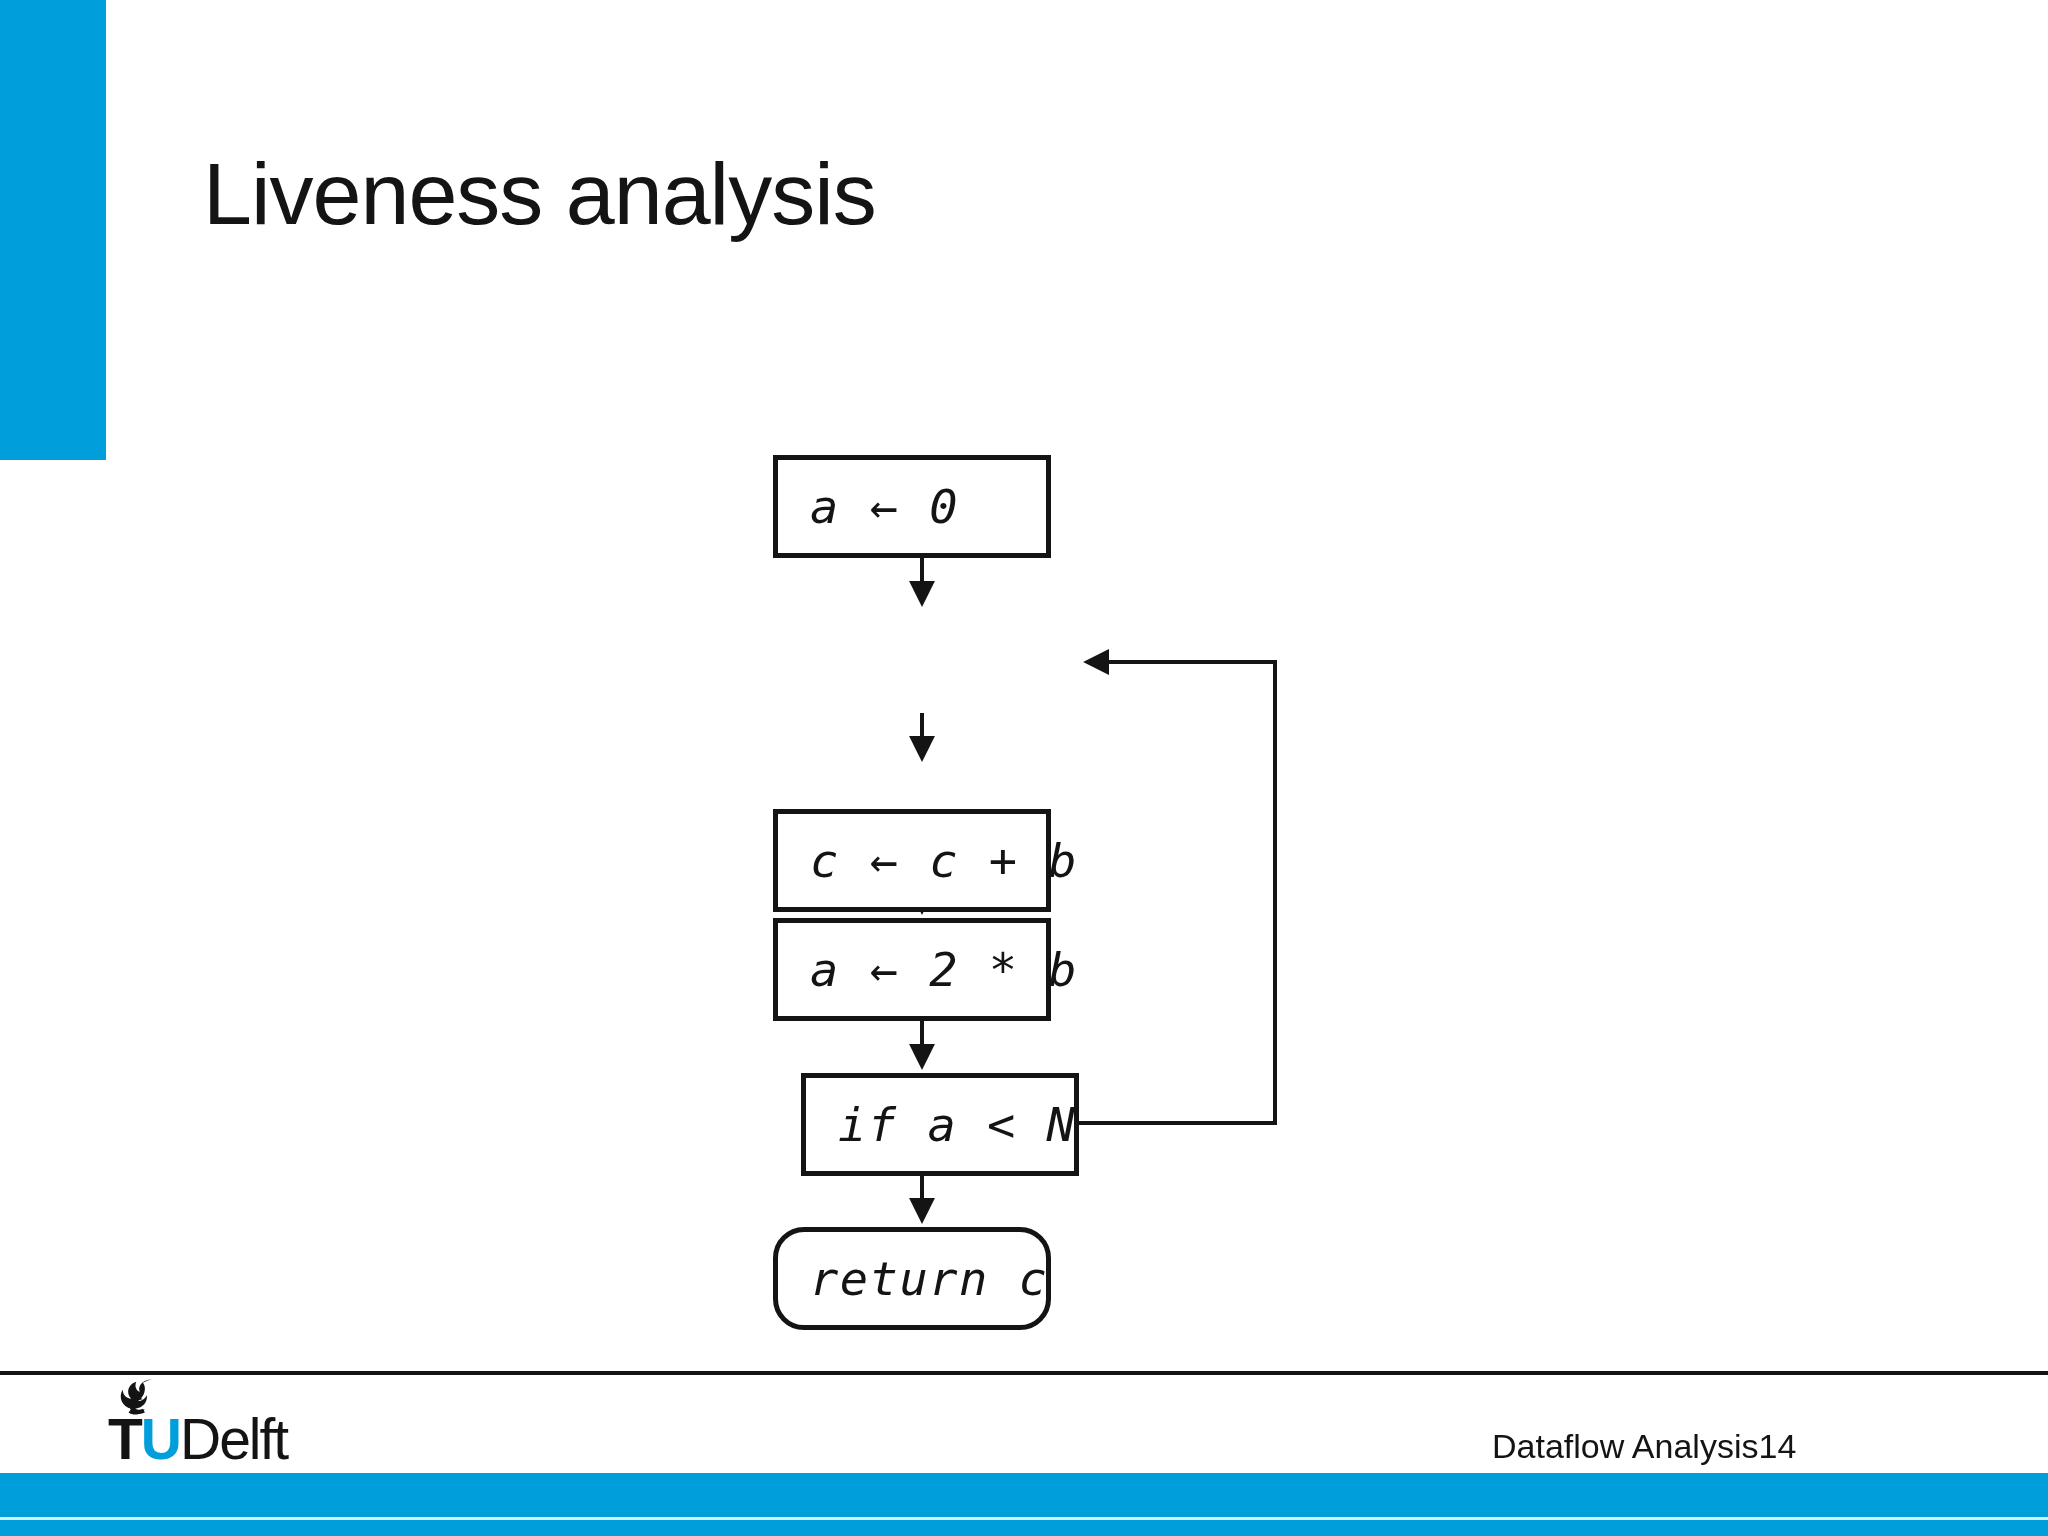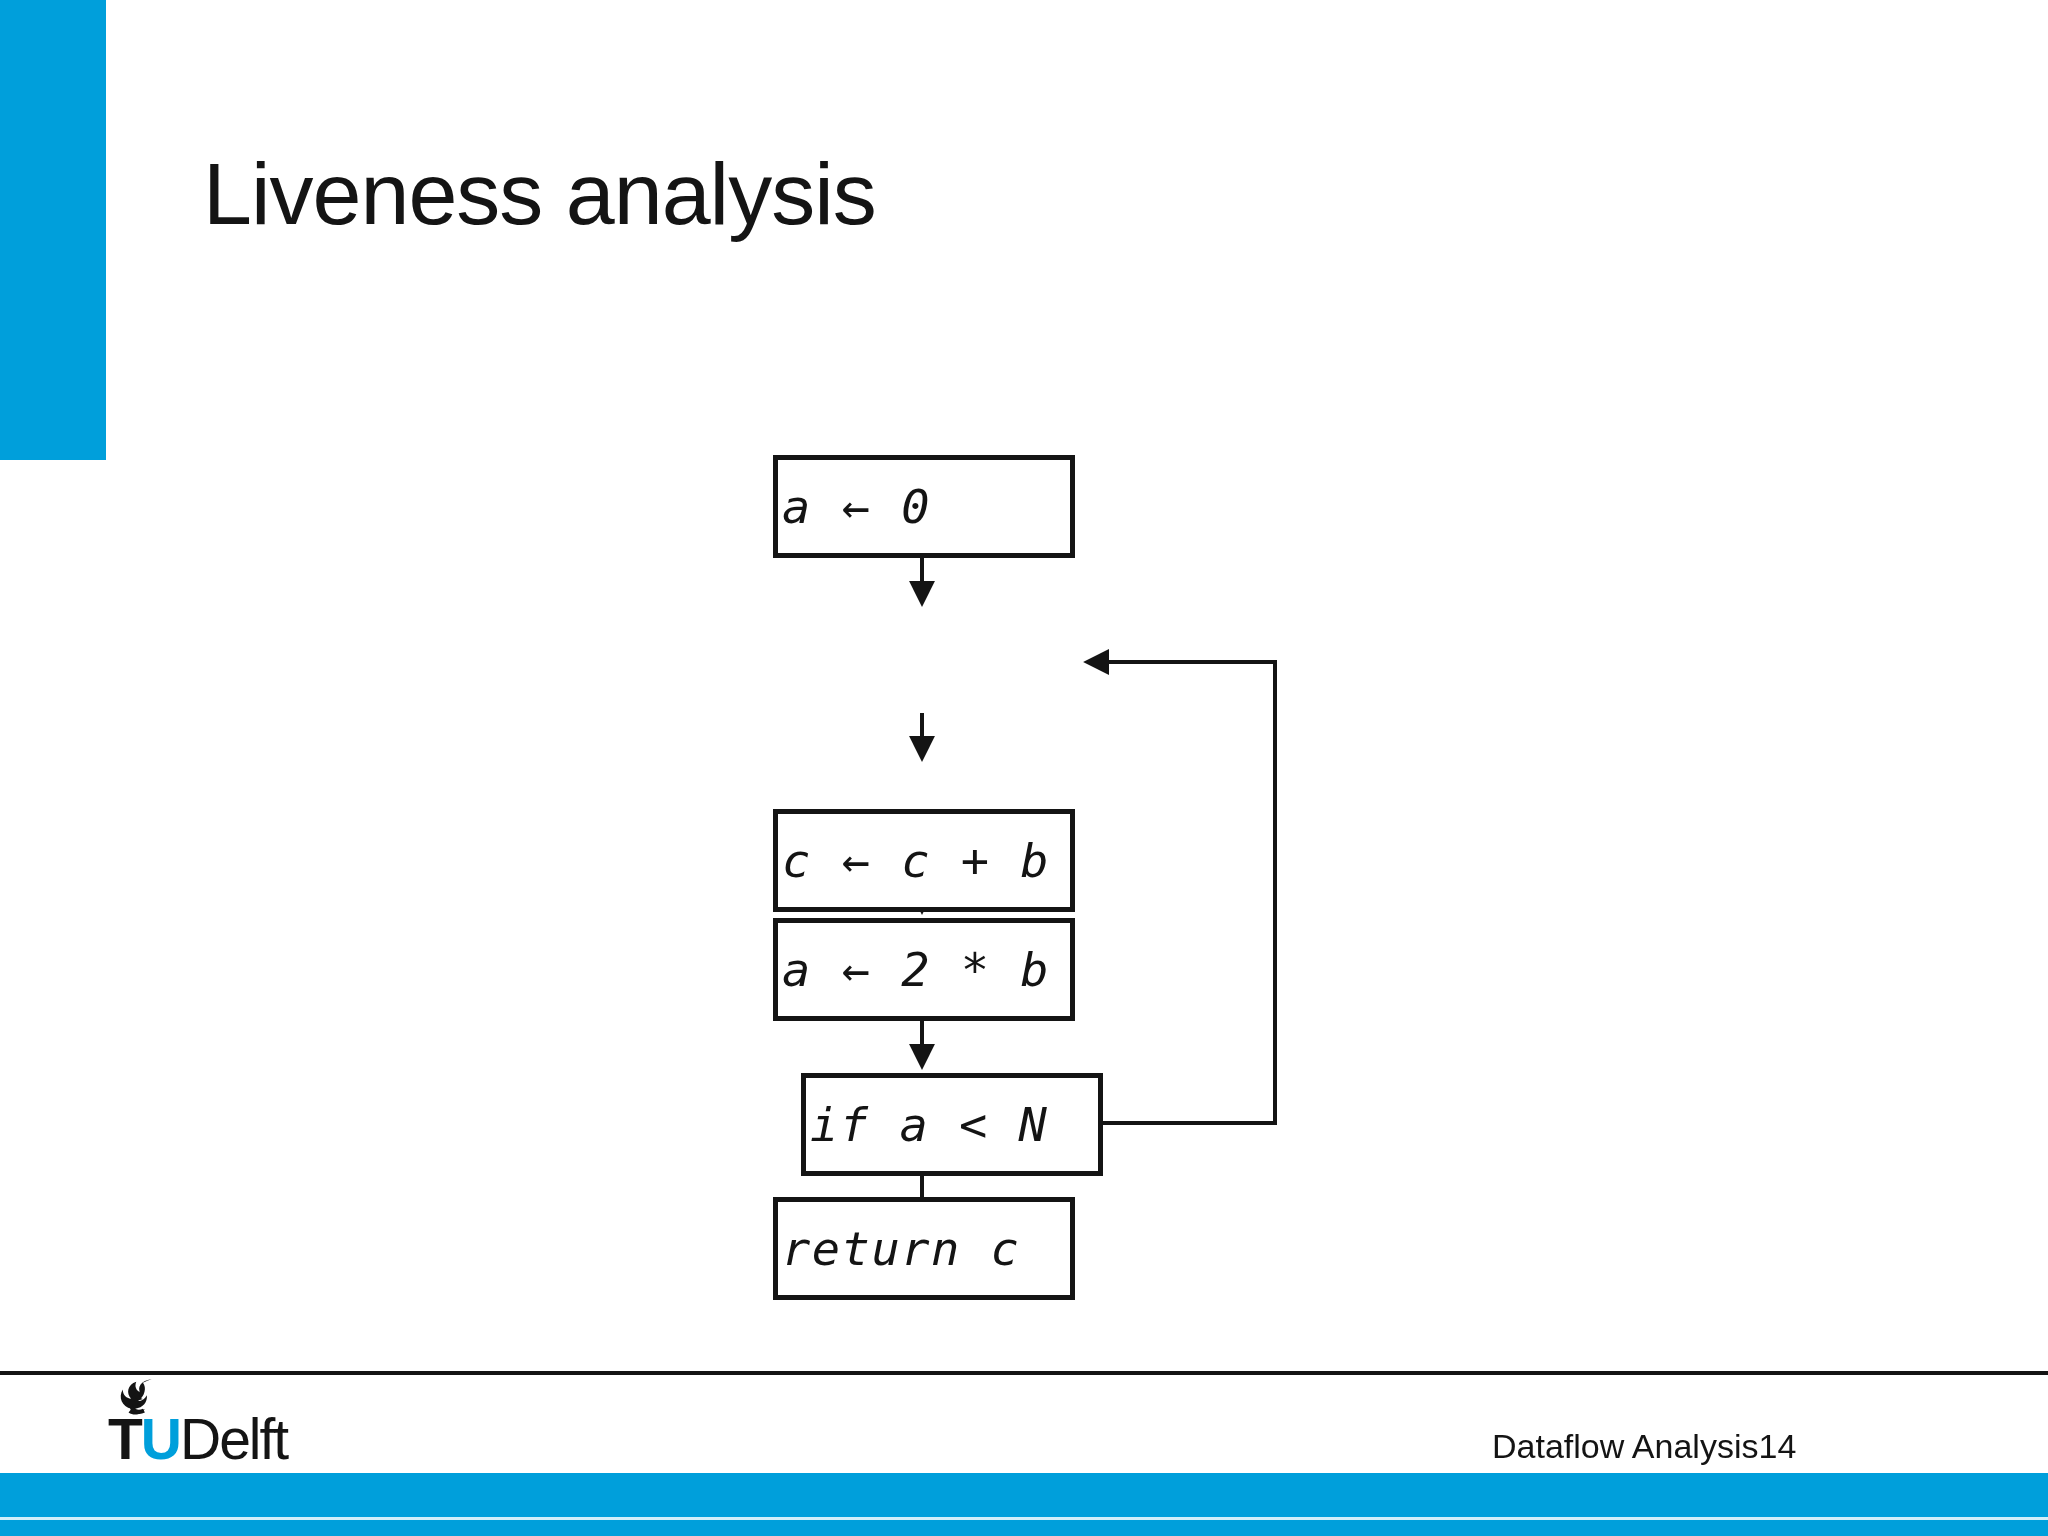--- a/index.html
+++ b/index.html
@@ -39,41 +39,41 @@
     line-height: 1.05;
     letter-spacing: -1px;
     color: var(--accent);
     white-space: nowrap;
   }
 
   
   .flow-node {
     position: absolute;
     left: 773px;
-    width: 302px;
+    width: 278px;
     height: 103px;
     box-sizing: border-box;
     border: 5px solid var(--ink);
     background: #ffffff;
     display: flex;
     align-items: center;
-    padding-left: 4px;
+    padding-left: 32px;
     font-family: "DejaVu Sans Mono", monospace;
     font-style: italic;
     font-size: 47px;
     letter-spacing: 1.5px;
     color: var(--ink);
     white-space: pre;
   }
   .n1 { top: 455px; }
   .n2 { top: 610px; }
   .n3 { top: 809px; }
   .n4 { top: 918px; }
   .n5 { top: 1073px; margin-left: 28px; }
-  .n6 { top: 1197px; }
+  .n6 { top: 1227px; border-radius: 31px; }
 
   .edges-svg {
     position: absolute;
     left: 0; top: 0;
     width: 2048px; height: 1536px;
     pointer-events: none;
   }
 
   
   .sep-line {

